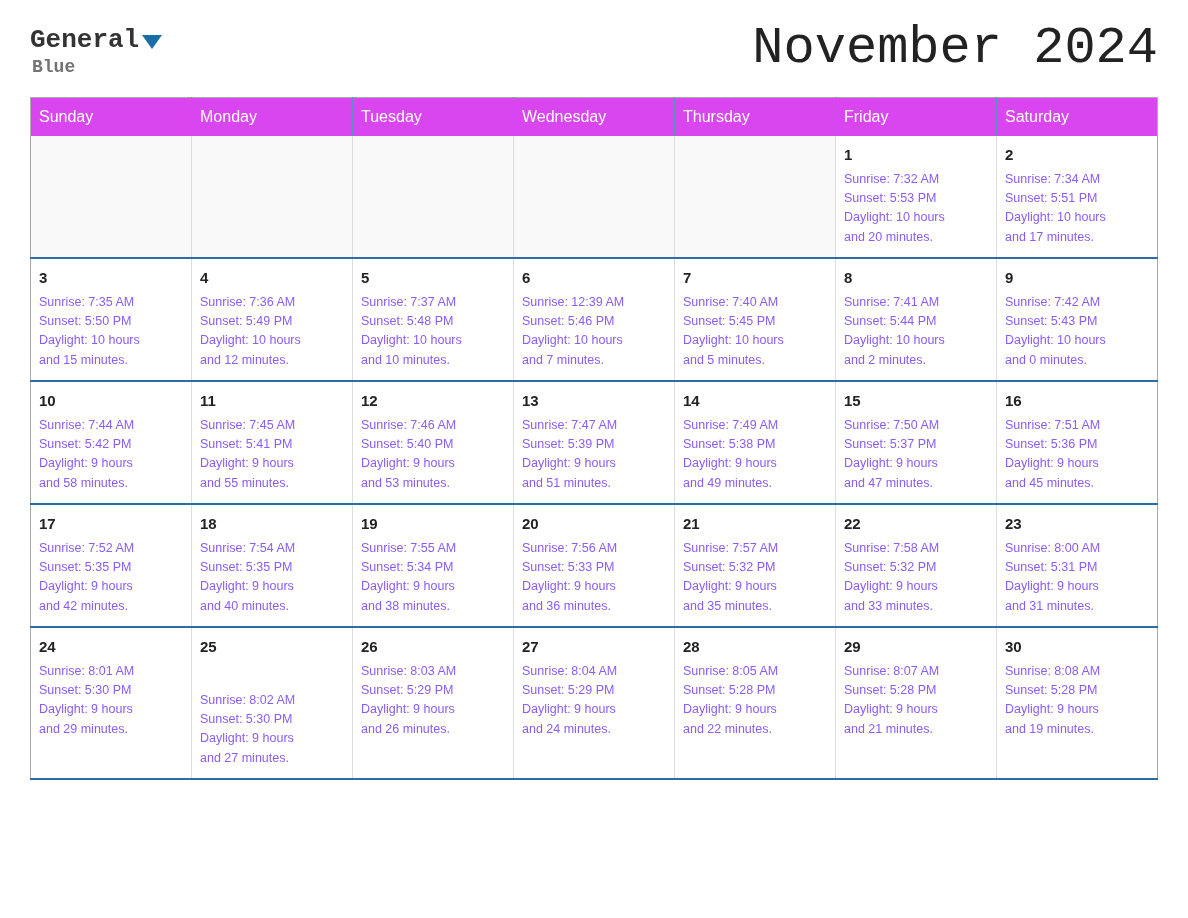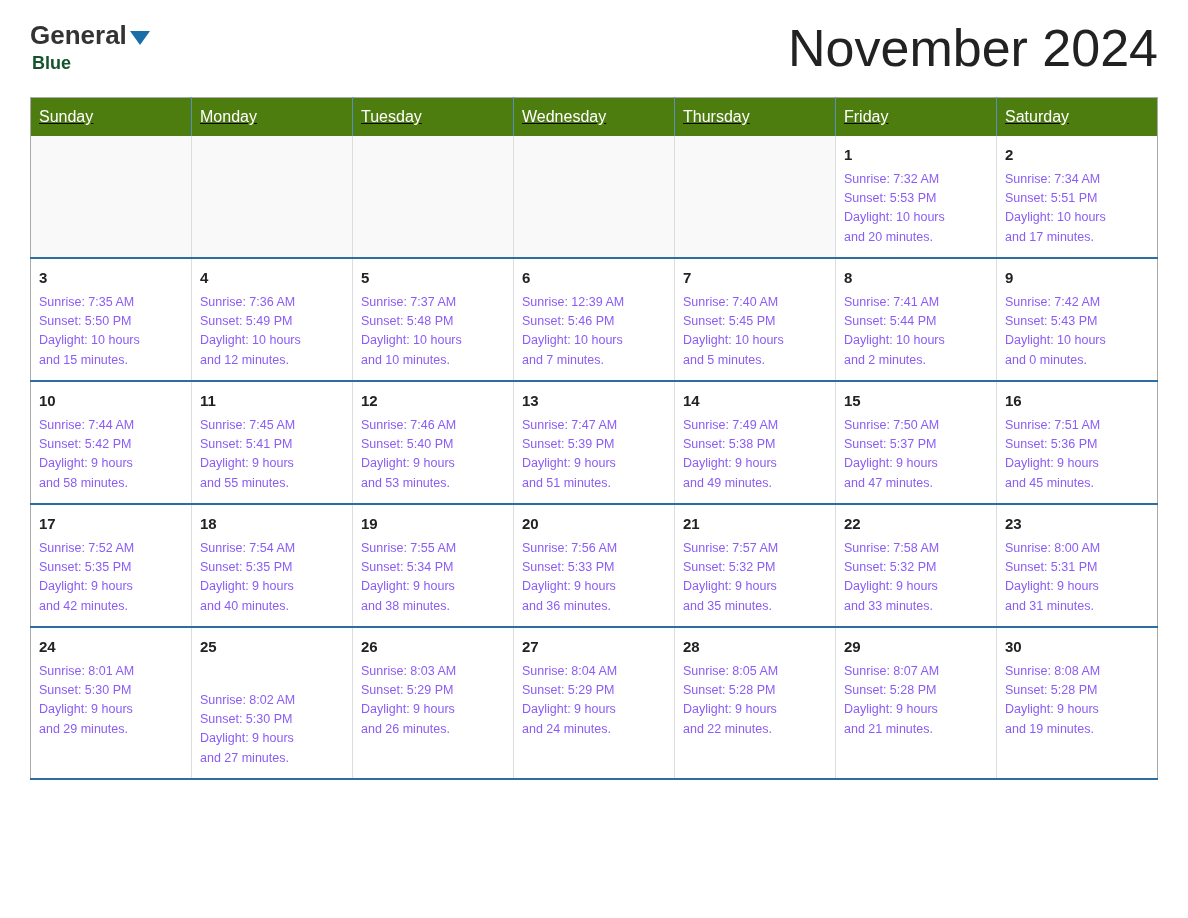--- a/index.html
+++ b/index.html
@@ -6,22 +6,23 @@
     body {
       font-family: Arial, Helvetica, sans-serif;
       background: #ffffff;
       padding: 20px 30px;
       width: 1188px;
       min-height: 918px;
     }
     .header-area {
       display: flex;
       justify-content: space-between;
-      align-items: flex-start;
+      align-items: flex-end;
       margin-bottom: 20px;
+      font-family: Liberation Mono, monospace;
     }
     .logo-area {
       display: flex;
       flex-direction: column;
       align-items: flex-start;
     }
     .logo-text {
       display: flex;
       align-items: center;
       font-size: 26px;
@@ -33,21 +34,21 @@
       width: 0;
       height: 0;
       border-left: 10px solid transparent;
       border-right: 10px solid transparent;
       border-top: 14px solid #1a6ea8;
       margin-left: 3px;
       margin-top: 4px;
     }
     .logo-underline {
       font-size: 18px;
-      color: #14532d;
+      color: #737373;
       font-weight: bold;
       margin-top: 2px;
       padding-left: 2px;
     }
     .title-area {
       text-align: right;
     }
     .title-area h1 {
       font-size: 52px;
       font-weight: normal;
@@ -59,22 +60,21 @@
       font-weight: normal;
       color: #555;
       margin-top: 4px;
     }
     .calendar-table {
       width: 100%;
       border-collapse: collapse;
       border: 1px solid #aaa;
     }
     .calendar-table thead tr {
-      background-color: #4d7c0f;
-      text-decoration: underline;
+      background-color: #d946ef;
     }
     .calendar-table thead th {
       color: white;
       font-size: 16px;
       font-weight: normal;
       padding: 10px 8px;
       text-align: left;
       border-right: 1px solid #5a8fc0;
     }
     .calendar-table thead th:last-child {

